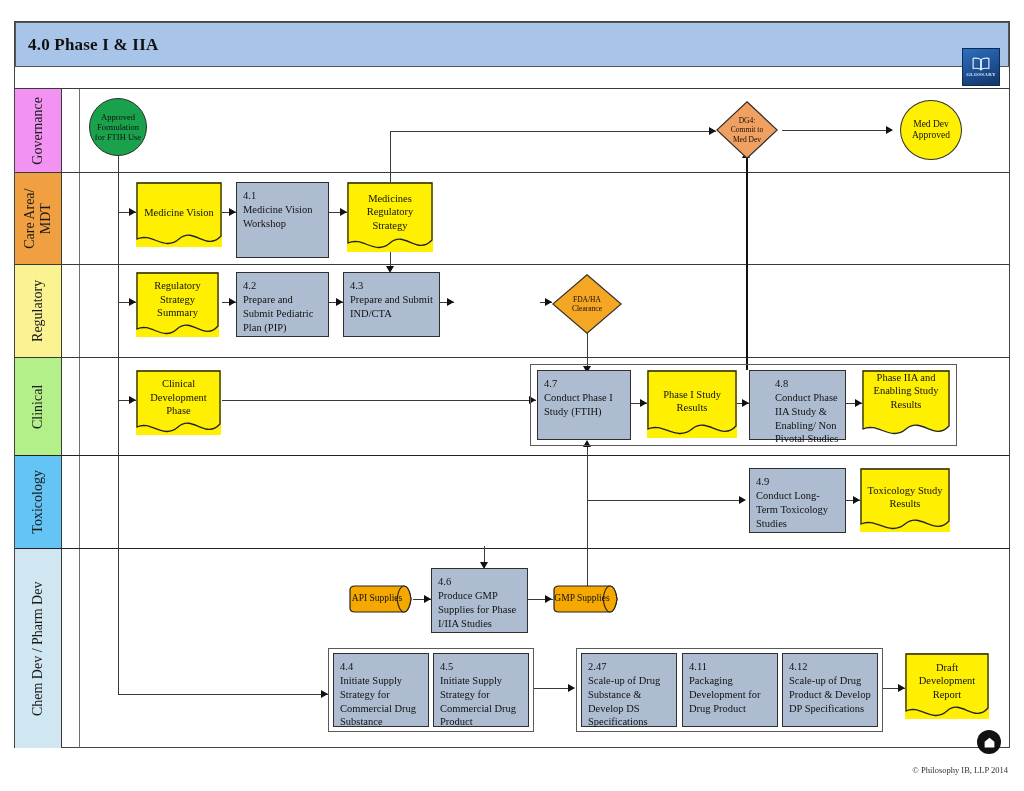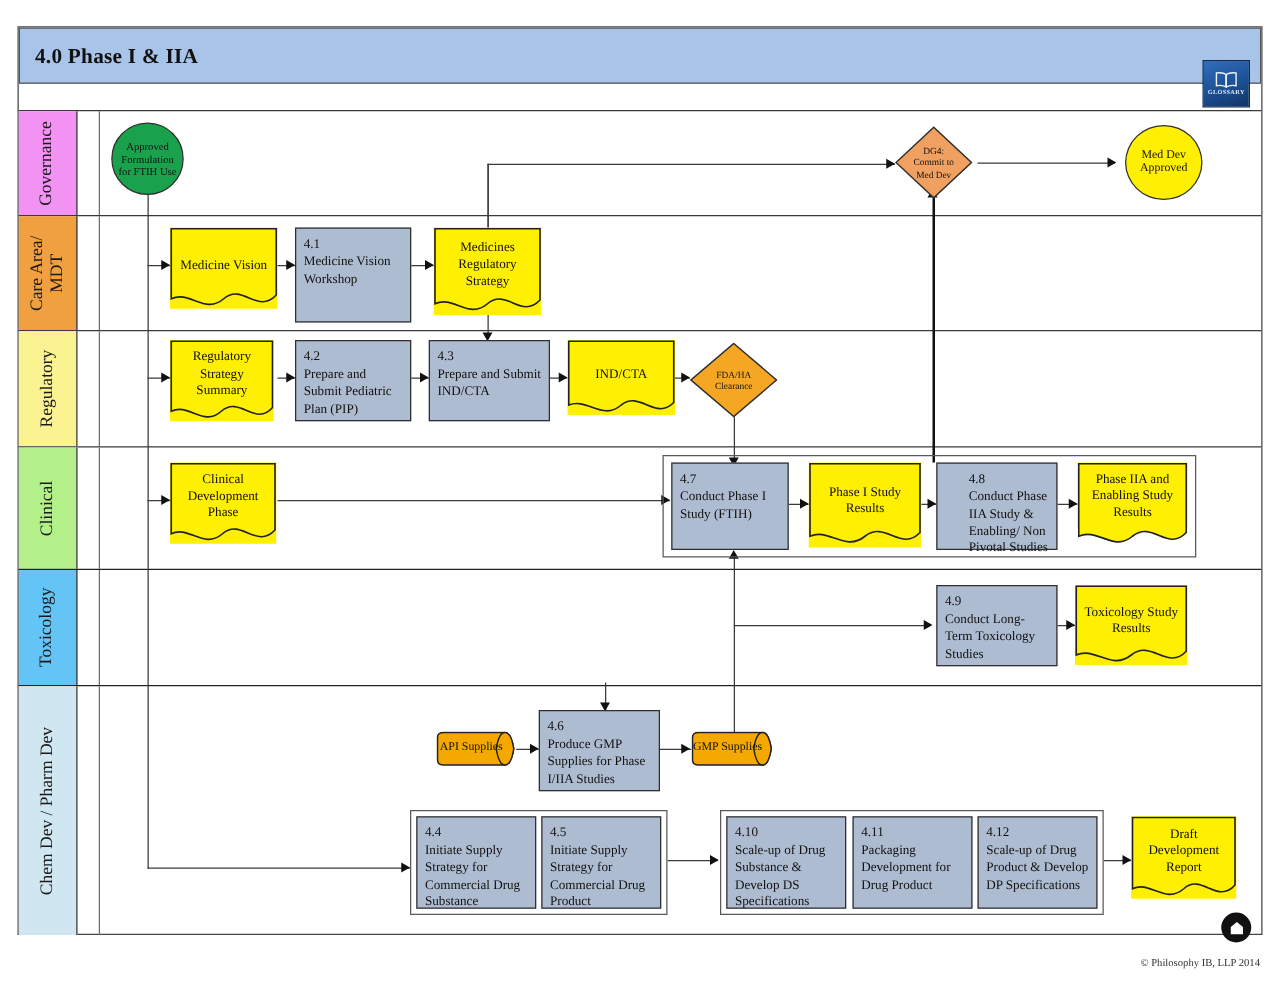--- a/index.html
+++ b/index.html
@@ -288,26 +288,20 @@
   <div class="node proc" style="left:236px;top:272px;width:93px;height:65px;">
     <span class="num">4.2</span>
     <span>Prepare and Submit Pediatric Plan (PIP)</span>
   </div>
 
   <div class="node proc" style="left:343px;top:272px;width:97px;height:65px;">
     <span class="num">4.3</span>
     <span>Prepare and Submit IND/CTA</span>
   </div>
 
-  <div class="node doc" style="left:454px;top:272px;width:86px;height:60px;">
-    <svg class="docwrap" viewBox="0 0 86 60" preserveAspectRatio="none">
-      <path d="M1,1 L85,1 L85,50 C70,65 58,40 43,52 C28,65 16,46 1,52 Z" fill="#ffef00" stroke="#222" stroke-width="1.3"></path>
-    </svg>
-    <div class="txt">IND/CTA</div>
-  </div>
 
   <div class="node" style="left:552px;top:274px;width:70px;height:60px;">
     <svg viewBox="0 0 70 60" style="position:absolute;inset:0;width:100%;height:100%;">
       <polygon points="35,0.8 69.2,30 35,59.2 0.8,30" fill="#f5a623" stroke="#2f2f2f" stroke-width="1.2"></polygon>
     </svg>
     <div class="diamond" style="position:absolute;inset:0;">
       <div class="dtxt" style="white-space:pre-line;">FDA/HA
 Clearance</div>
     </div>
   </div>
@@ -331,21 +325,21 @@
       <path d="M1,1 L89,1 L89,56 C74,72 61,46 45,59 C29,72 16,52 1,59 Z" fill="#ffef00" stroke="#222" stroke-width="1.3"></path>
     </svg>
     <div class="txt">Phase I Study Results</div>
   </div>
 
   <div class="node proc" style="left:749px;top:370px;width:97px;height:70px;padding-left:25px;">
     <span class="num">4.8</span>
     <span>Conduct Phase IIA Study &amp; Enabling/ Non Pivotal Studies</span>
   </div>
 
-  <div class="node doc" style="left:862px;top:370px;width:88px;height:52px;align-items:flex-end;">
+  <div class="node doc" style="left:862px;top:370px;width:88px;height:52px;">
     <svg class="docwrap" viewBox="0 0 88 68" preserveAspectRatio="none">
       <path d="M1,1 L87,1 L87,56 C72,72 60,46 44,59 C29,72 16,52 1,59 Z" fill="#ffef00" stroke="#222" stroke-width="1.3"></path>
     </svg>
     <div class="txt">Phase IIA and Enabling Study Results</div>
   </div>
 
   <div class="node proc" style="left:749px;top:468px;width:97px;height:65px;">
     <span class="num">4.9</span>
     <span>Conduct Long-Term Toxicology Studies</span>
   </div>
@@ -387,21 +381,21 @@
     <span class="num">4.4</span>
     <span>Initiate Supply Strategy for Commercial Drug Substance</span>
   </div>
   <div class="node proc" style="left:433px;top:653px;width:96px;height:74px;">
     <span class="num">4.5</span>
     <span>Initiate Supply Strategy for Commercial Drug Product</span>
   </div>
 
   <div class="node groupbox" style="left:576px;top:648px;width:307px;height:84px;"></div>
   <div class="node proc" style="left:581px;top:653px;width:96px;height:74px;">
-    <span class="num">4.10</span>
+    <span class="num">2.47</span>
     <span>Scale-up of Drug Substance &amp; Develop DS Specifications</span>
   </div>
   <div class="node proc" style="left:682px;top:653px;width:96px;height:74px;">
     <span class="num">4.11</span>
     <span>Packaging Development for Drug Product</span>
   </div>
   <div class="node proc" style="left:782px;top:653px;width:96px;height:74px;">
     <span class="num">4.12</span>
     <span>Scale-up of Drug Product &amp; Develop DP Specifications</span>
   </div>

